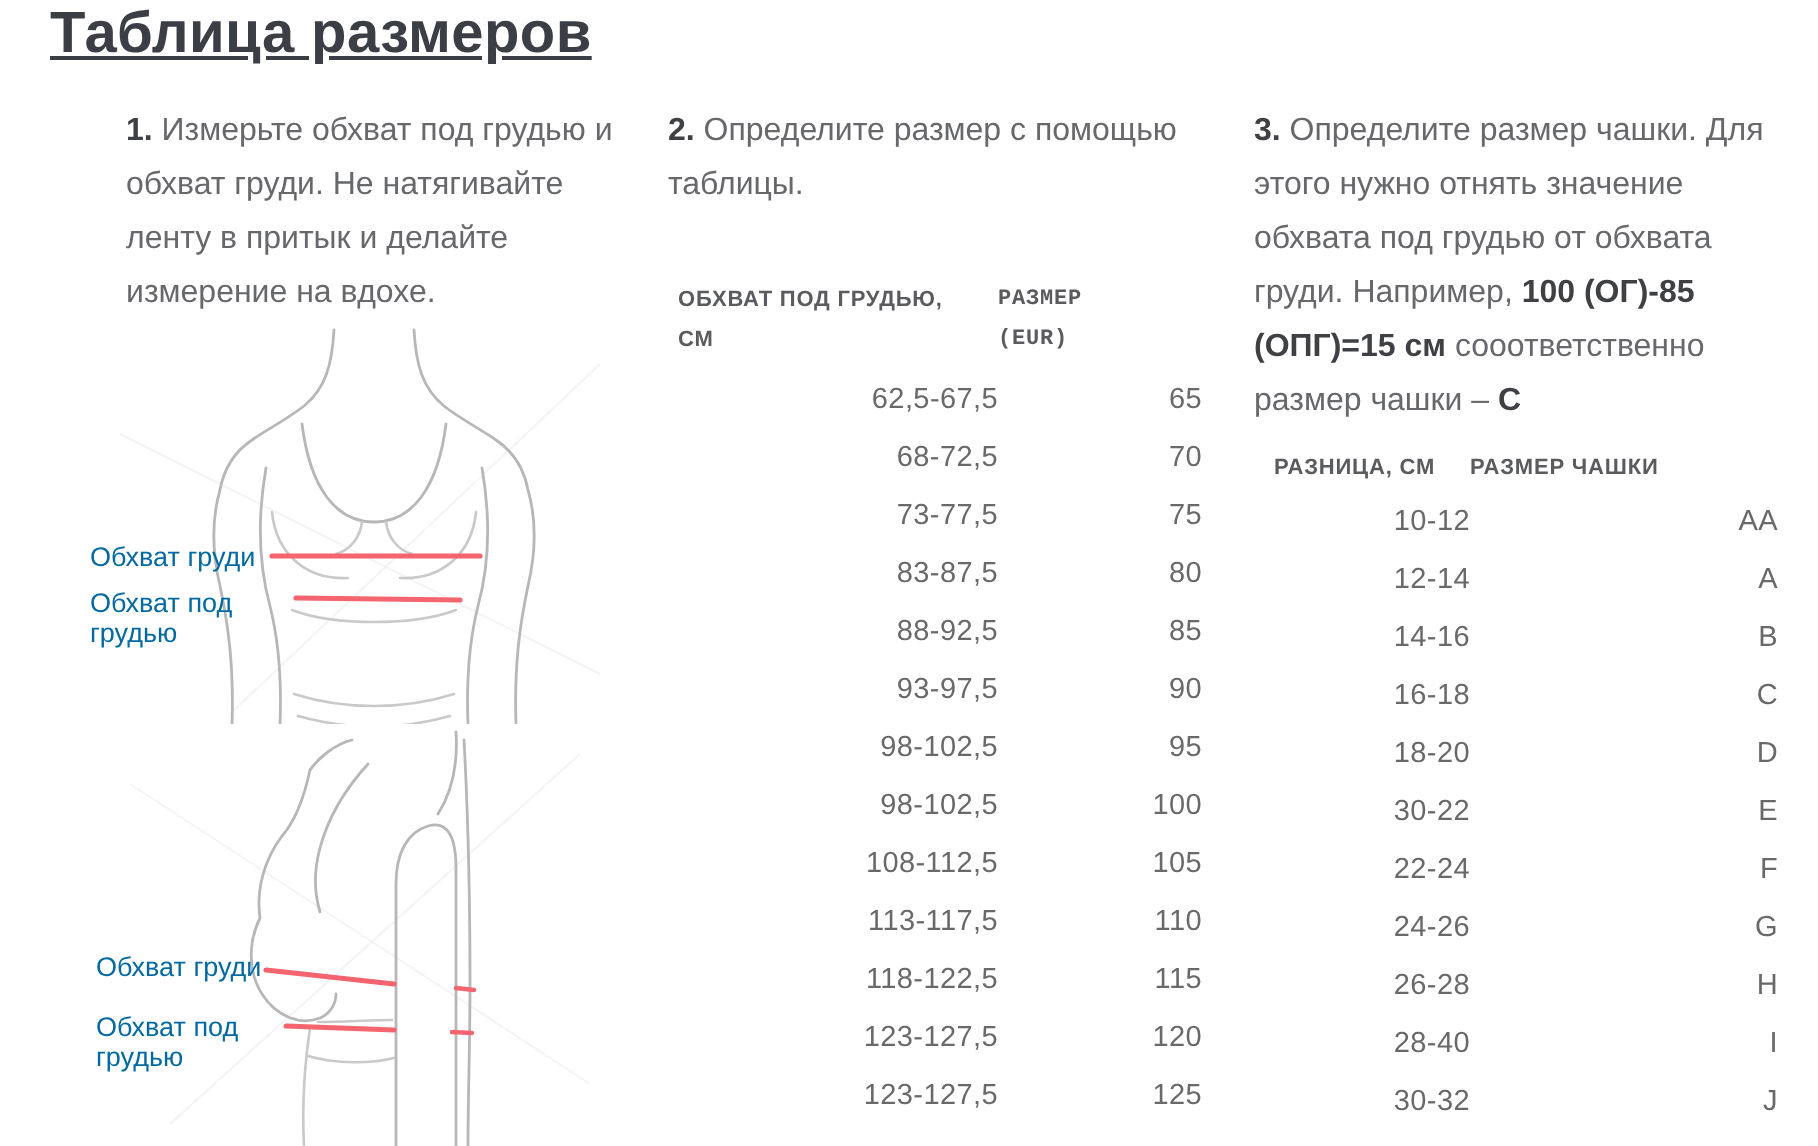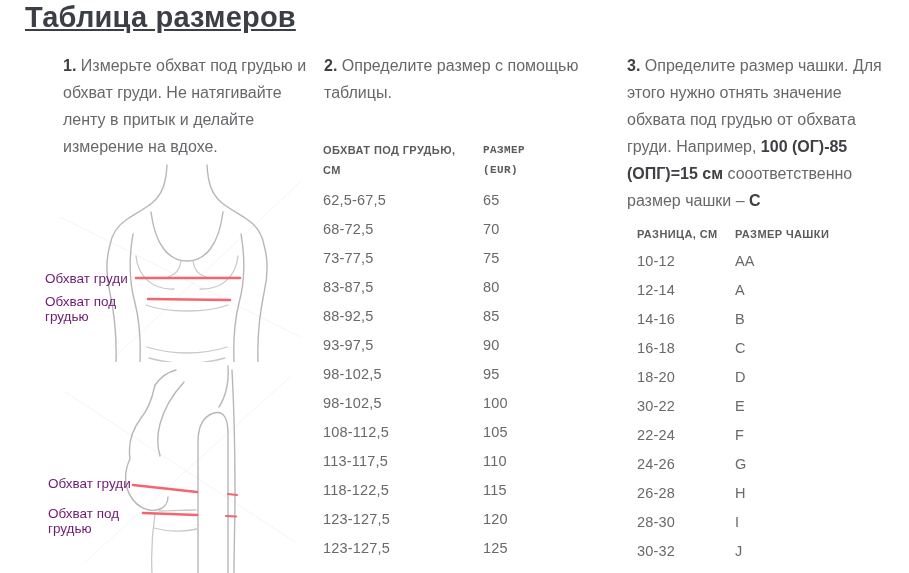--- a/index.html
+++ b/index.html
@@ -11,49 +11,49 @@
   .page-title {
     position:absolute; left:25px; top:1px;
     font-size:29px; font-weight:700; color:#3b3f45; letter-spacing:0.2px;text-decoration:underline;
   }
   .step {
     position:absolute; top:52px; width:265px;
     font-size:16px; line-height:27px; color:#67686b;
   }
   .step b { font-weight:700; color:#3e4044; }
   #step1 { left:25px;margin-left:38px; }
-  #step2 { left:324px; }
+  #step2 { left:334px; }
   #step3 { left:627px; }
 
   
   .sizes-table { position:absolute; }
-  #size-table { left:313px; top:140px; width:272px; }
+  #size-table { left:329px; top:140px; width:272px; }
   #cup-table  { left:627px; top:224px; width:262px; }
   .thead {
     display:grid; padding-left:10px;
     font-size:11px; font-weight:700; letter-spacing:0.4px;
     line-height:20px; color:#5a5b5e;
   }
   #size-table .thead, #size-table .trow { grid-template-columns:160px 1fr; }
   #cup-table  .thead, #cup-table  .trow { grid-template-columns:98px 1fr; }
   #size-table .thead .hcell:first-child { width:138px; }
   #size-table .thead .hcell:last-child  { width:58px;font-family:Liberation Mono, monospace; }
-  .trows { margin-top:5px; }
+  .trows { margin-top:5px;text-align:right; }
   #cup-table .trows { margin-top:2px; }
   .trow {
     display:grid; padding-left:10px; height:29px; align-items:center;
     font-size:14.5px; color:#69696b; letter-spacing:0.2px;
   }
 
   
   .figure-svg { position:absolute; }
   #front-figure { left:55px; top:162px; }
   #side-figure  { left:55px; top:362px; }
   .fig-label {
-    position:absolute; font-size:13.5px; line-height:15px; color:#701a75;
+    position:absolute; font-size:13.5px; line-height:15px; color:#0369a1;
   }
   #front-bust-label      { left:45px; top:271px; }
   #front-underbust-label { left:45px; top:294px; width:96px; }
   #side-bust-label       { left:48px; top:476px; }
   #side-underbust-label  { left:48px; top:506px; width:96px; }
 
   .sketch  { fill:none; stroke:#b7b7b9; stroke-width:1.4; stroke-linecap:round; }
   .sketch-light { fill:none; stroke:#c9c9cb; stroke-width:1.3; stroke-linecap:round; }
   .watermark { fill:none; stroke:#ededee; stroke-width:1; opacity:0.6; }
   .measure-line { fill:none; stroke:#f4656f; stroke-width:2.6; stroke-linecap:round; }
@@ -223,21 +223,21 @@
         </div>
         <div class="trow">
           <div class="tcell">24-26</div>
           <div class="tcell">G</div>
         </div>
         <div class="trow">
           <div class="tcell">26-28</div>
           <div class="tcell">H</div>
         </div>
         <div class="trow">
-          <div class="tcell">28-30</div>
+          <div class="tcell">28-40</div>
           <div class="tcell">I</div>
         </div>
         <div class="trow">
           <div class="tcell">30-32</div>
           <div class="tcell">J</div>
         </div>
       </div>
   </div>
 
 </div>

